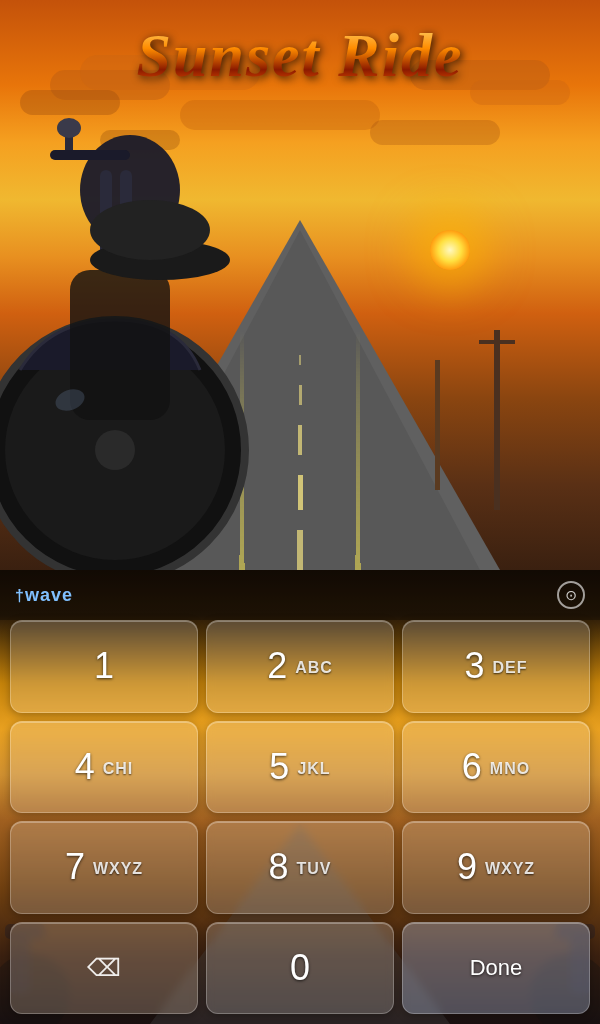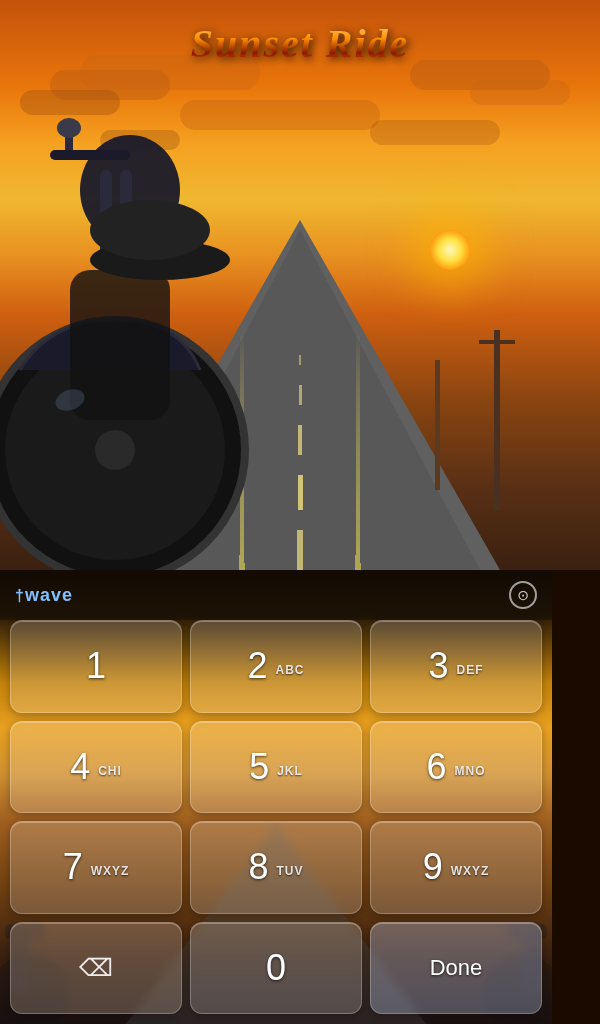--- a/index.html
+++ b/index.html
@@ -144,38 +144,38 @@
     }
 
     
     #title {
       position: absolute;
       top: 20px;
       left: 0;
       right: 0;
       text-align: center;
       z-index: 20;
-      font-size: 40px;
+      font-size: 62px;
       font-weight: 900;
       font-family: 'Georgia', serif;
       font-style: italic;
       letter-spacing: 2px;
       background: linear-gradient(180deg, #ffe080 0%, #ff8c00 40%, #8b1a00 70%, #ff6000 100%);
       -webkit-background-clip: text;
       -webkit-text-fill-color: transparent;
       background-clip: text;
       text-shadow: none;
       filter: drop-shadow(2px 2px 4px rgba(0,0,0,0.8));
     }
 
     
     #keyboard-section {
       position: absolute;
       top: 570px;
-      width: 552px;
+      width: 600px;
       height: 454px;
       overflow: hidden;
     }
 
     #keyboard-bg {
       position: absolute;
       width: 100%;
       height: 100%;
       background: linear-gradient(
         180deg,
@@ -259,21 +259,21 @@
     }
 
     .key-main {
       font-size: 36px;
       font-weight: 300;
       color: white;
       text-shadow: 0 1px 3px rgba(0,0,0,0.7);
     }
 
     .key-sub {
-      font-size: 12px;
+      font-size: 16px;
       font-weight: 600;
       color: rgba(255,255,255,0.85);
       text-shadow: 0 1px 2px rgba(0,0,0,0.7);
       letter-spacing: 1px;
       margin-left: 4px;
       margin-top: 8px;
       align-self: flex-end;
       padding-bottom: 10px;
     }
 

